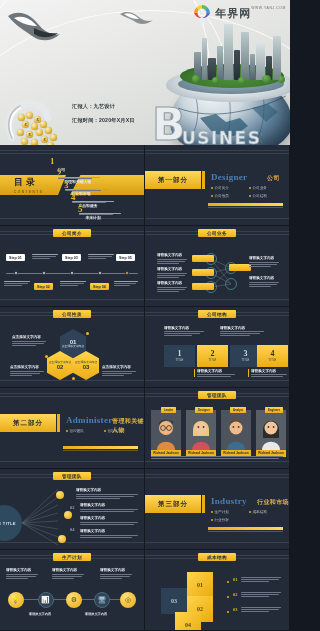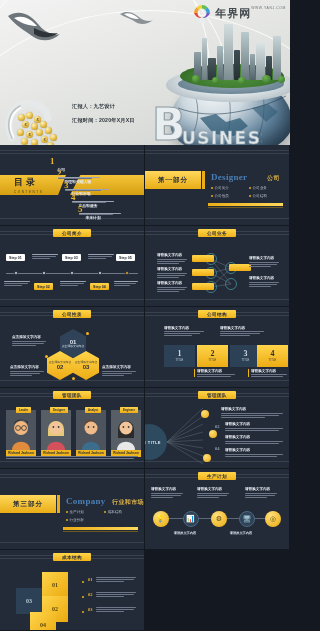--- a/index.html
+++ b/index.html
@@ -575,20 +575,39 @@
         <span class="lnd" style="width:38px;"></span>
           <span class="lnd" style="width:34px;margin-top:1.2px;"></span>
       </div>
       <div style="position:absolute;left:103px;top:62px;width:38px;border-left:1px solid #f0b41c;padding-left:2px;">
         <div style="color:#eef2f7;font-size:3.6px;font-weight:bold;margin-bottom:1.4px;">请替换文字内容</div>
         <span class="lnd" style="width:36px;"></span>
           <span class="lnd" style="width:32px;margin-top:1.2px;"></span>
       </div>
     </div>
 
+    <div class="slide">
+      <div class="rule r1"></div>
+        <div class="rule r2"></div>
+        <div class="rule rb"></div>
+      <div class="secTab">第二部分</div>
+      <div class="secTabEdge"></div>
+      <div class="secEn">Administer</div>
+      <div class="secCn" style="left:112px;">管理和关键人物</div>
+      <div class="secBul" style="left:66px; top:41px;">
+          <i></i>
+          <span>管理团队</span>
+        </div>
+      <div class="secBul" style="left:104px; top:41px;">
+          <i></i>
+          <span>管理人员</span>
+        </div>
+      <div class="secBar"></div>
+        <div class="secBar2"></div>
+    </div>
 
     <div class="slide">
       <div class="rule r1"></div>
         <div class="rule r2"></div>
         <div class="rule rb"></div>
       <div class="hdr">管理团队</div>
 
       <div class="roleTag" style="left:16px;">Leader</div>
       <div class="card" style="left:6px;">
         <svg width="30" height="40" viewBox="0 0 30 40">
@@ -698,21 +717,21 @@
           <span class="lnd" style="width:52px;margin-top:1.3px;"></span>
       </div>
     </div>
 
     <div class="slide">
       <div class="rule r1"></div>
         <div class="rule r2"></div>
         <div class="rule rb"></div>
       <div class="secTab">第三部分</div>
       <div class="secTabEdge"></div>
-      <div class="secEn">Company</div>
+      <div class="secEn">Industry</div>
       <div class="secCn" style="left:112px;">行业和市场</div>
       <div class="secBul" style="left:66px; top:41px;">
           <i></i>
           <span>生产计划</span>
         </div>
       <div class="secBul" style="left:104px; top:41px;">
           <i></i>
           <span>成本结构</span>
         </div>
       <div class="secBul" style="left:66px; top:49px;">

